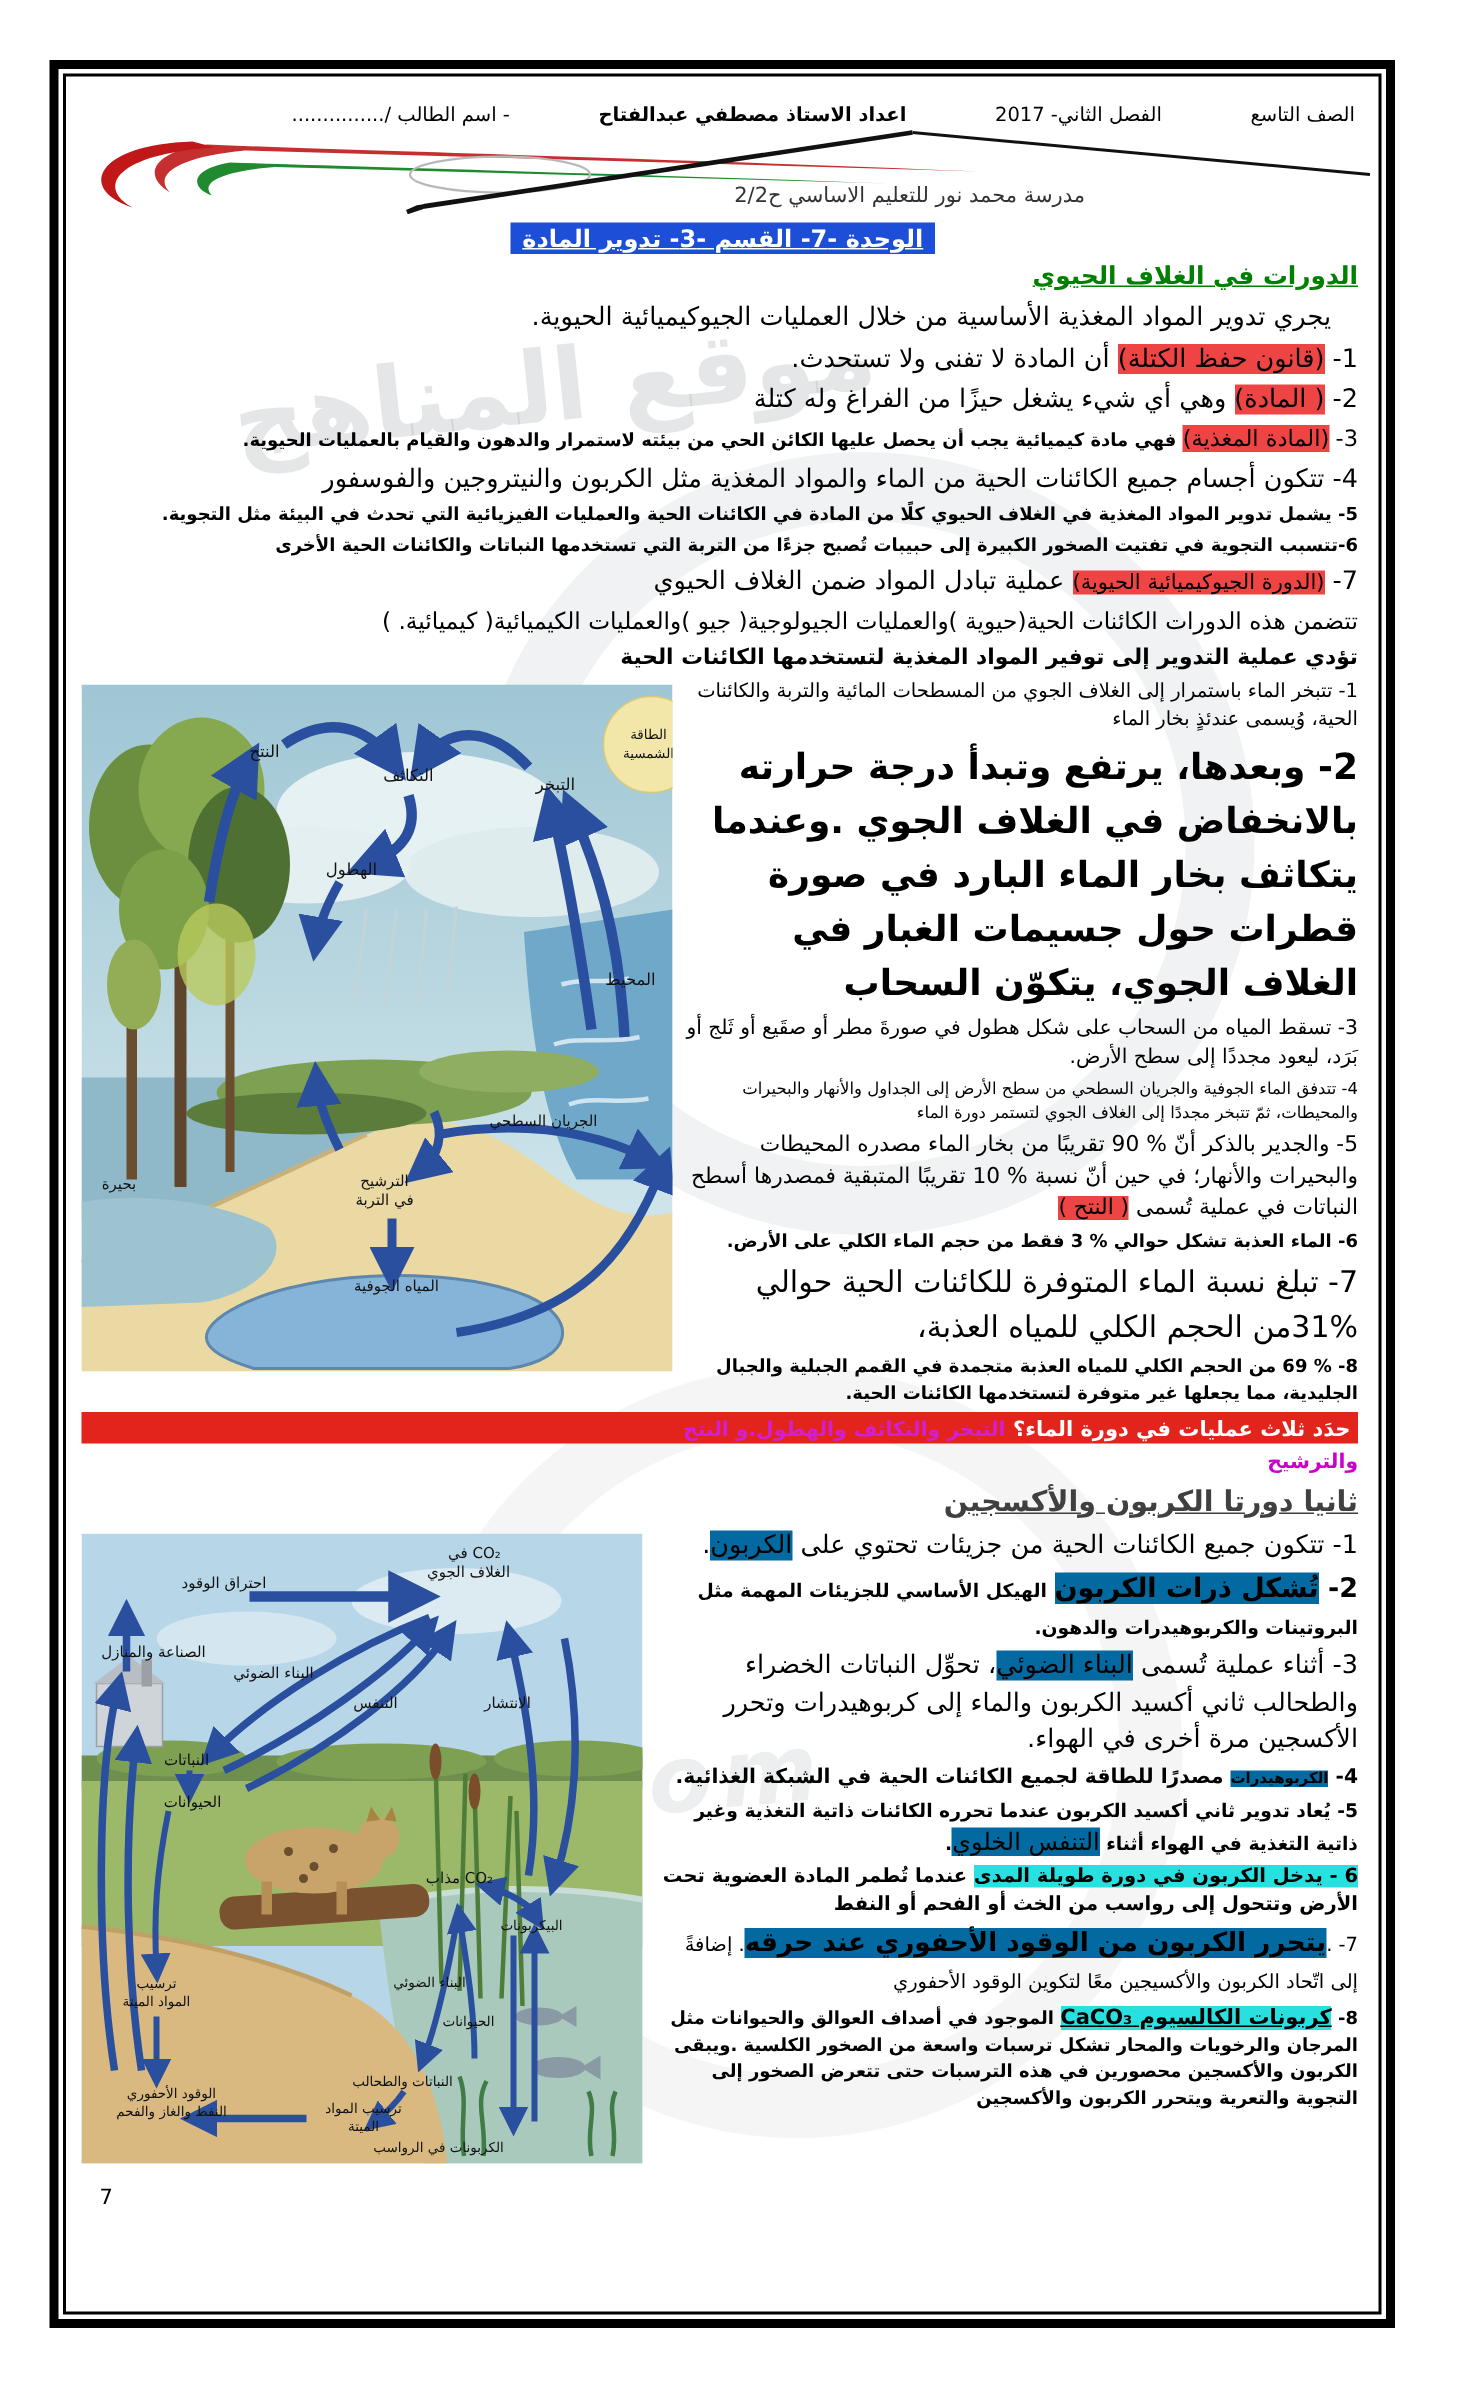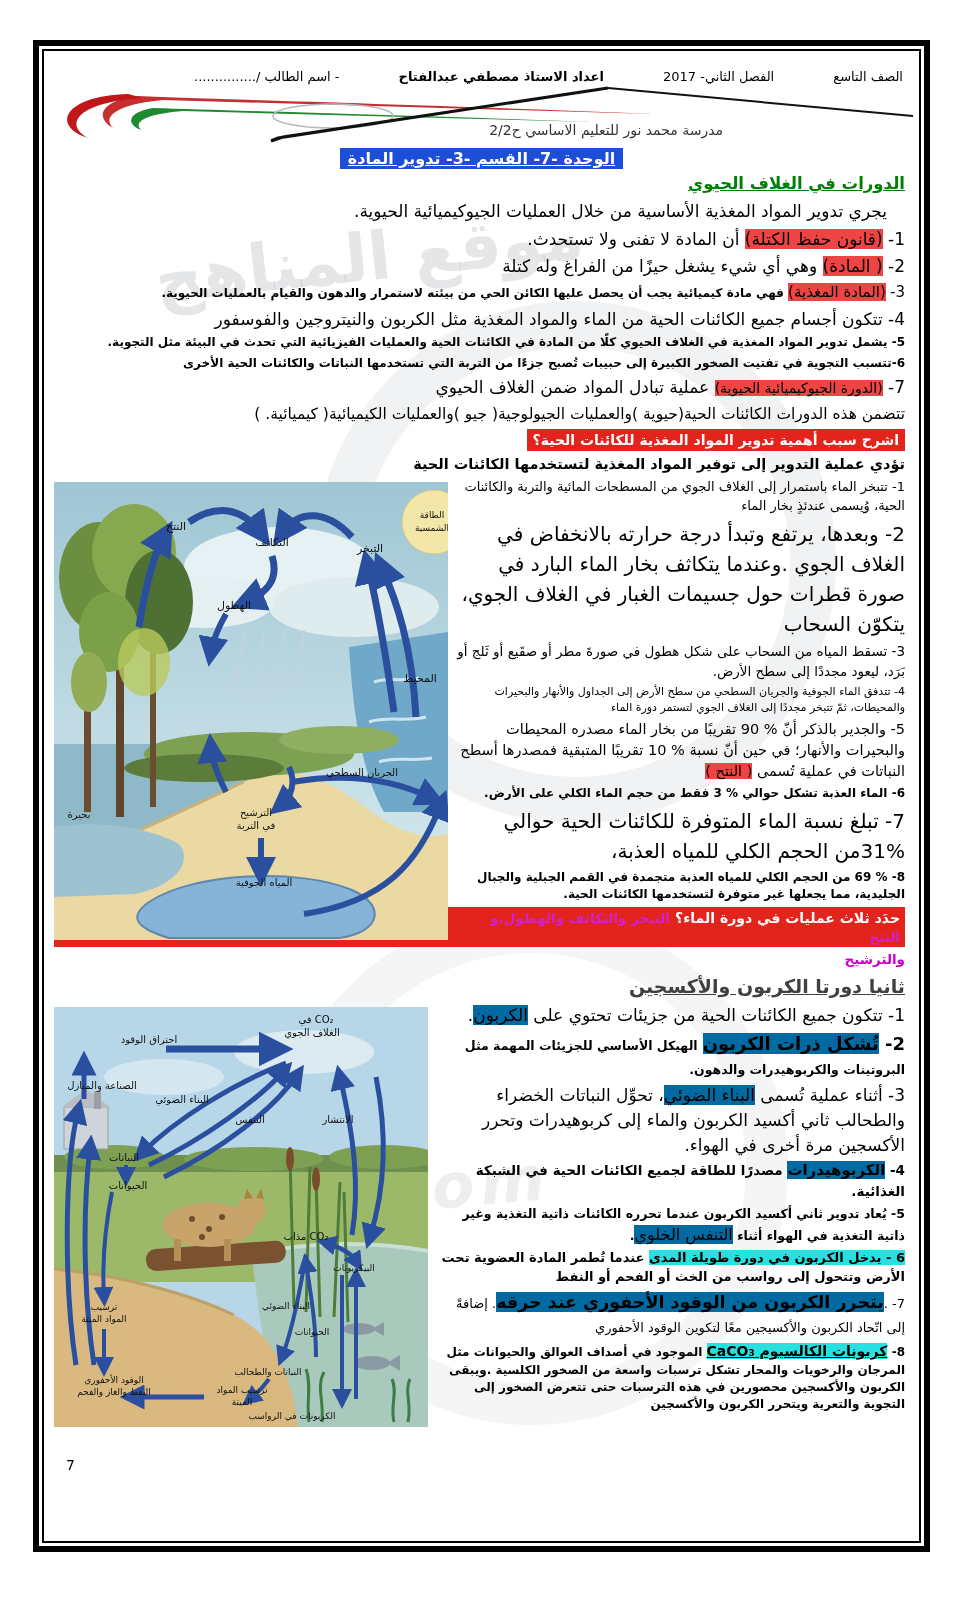--- a/index.html
+++ b/index.html
@@ -49,37 +49,37 @@
   .i3hl{font-size:15px;}
   .i7hl{font-size:14px;}
   .extra{font-size:15.5px;}
   .q-banner{display:inline-block;background:#e3241c;color:#fff;font-weight:bold;
             font-size:14px;padding:1px 6px;}
   .ans-bold{font-size:14.5px;font-weight:bold;}
   
   .cols{overflow:visible;}
   .diagram{float:left;margin:4px 8px 4px 0;border:0;}
   .w1{font-size:13px;}
-  .w2{font-size:20px;line-height:1.5;}
+  .w2{font-size:24px;line-height:1.5;font-weight:bold;}
   .w3{font-size:13.5px;}
   .w4{font-size:11px;}
   .w5{font-size:14.5px;}
   .w6{font-size:12px;font-weight:bold;}
   .w7{font-size:20px;line-height:1.5;}
   .w8{font-size:12px;font-weight:bold;}
   .q2-line{background:#e3241c;padding:1px 5px;margin:4px 0 0 0;}
   .q2-q{color:#fff;font-weight:bold;font-size:14px;}
   .q2-a{color:#d21fd2;font-weight:bold;font-size:13.5px;}
   .q2-a2{color:#cc00cc;font-weight:bold;font-size:13.5px;}
   .c1{font-size:17px;}
   .c2hl{font-size:18px;font-weight:bold;}
   .c2rest{font-size:12.5px;font-weight:bold;}
   .c3{font-size:17px;}
   .c4{font-size:13.5px;font-weight:bold;}
-  .c4hl{font-size:15px;}
+  .c4hl{font-size:10px;}
   .c5{font-size:12.5px;font-weight:bold;}
   .c5hl{font-size:16px;font-weight:normal;}
   .c6{font-size:13px;font-weight:bold;}
   .c7num{font-size:13px;}
   .c7hl{font-size:17.5px;font-weight:bold;}
   .c7rest{font-size:13px;}
   .c8{font-size:12px;font-weight:bold;}
   .c8hl{font-size:14px;text-decoration:underline;}
   .page-num{position:absolute;left:22px;top:1406px;font-size:14px;z-index:2;}
   svg text{font-family:"DejaVu Sans",sans-serif;}
@@ -141,23 +141,20 @@
       <div class="line t17">4- تتكون أجسام جميع الكائنات الحية من الماء والمواد المغذية مثل الكربون والنيتروجين والفوسفور</div>
       <div class="line sb">5- يشمل تدوير المواد المغذية في الغلاف الحيوي كلًا من المادة في الكائنات الحية والعمليات الفيزيائية التي تحدث في البيئة مثل التجوية.</div>
       <div class="line sb">6-تتسبب التجوية في تفتيت الصخور الكبيرة إلى حبيبات تُصبح جزءًا من التربة التي تستخدمها النباتات والكائنات الحية الأخرى</div>
       <div class="line t17">
         <span>7-</span>
         <span class="hl-g i7hl">(الدورة الجيوكيميائية الحيوية)</span>
         <span>عملية تبادل المواد ضمن الغلاف الحيوي</span>
       </div>
       <div class="line extra">تتضمن هذه الدورات الكائنات الحية(حيوية )والعمليات الجيولوجية( جيو )والعمليات الكيميائية( كيميائية. )</div>
 
-      <div class="line">
-        <span class="q-banner">اشرح سبب أهمية تدوير المواد المغذية للكائنات الحية؟</span>
-      </div>
       <div class="line ans-bold">تؤدي عملية التدوير إلى توفير المواد المغذية لتستخدمها الكائنات الحية</div>
 
 
       <div class="cols">
         <svg class="diagram" width="394" height="458" viewBox="0 0 394 458">
           <defs>
             <linearGradient id="skyg" x1="0" y1="0" x2="0" y2="1">
               <stop offset="0" stop-color="#9fc6d4"></stop>
                   <stop offset="1" stop-color="#dcedf1"></stop>
             </linearGradient>

